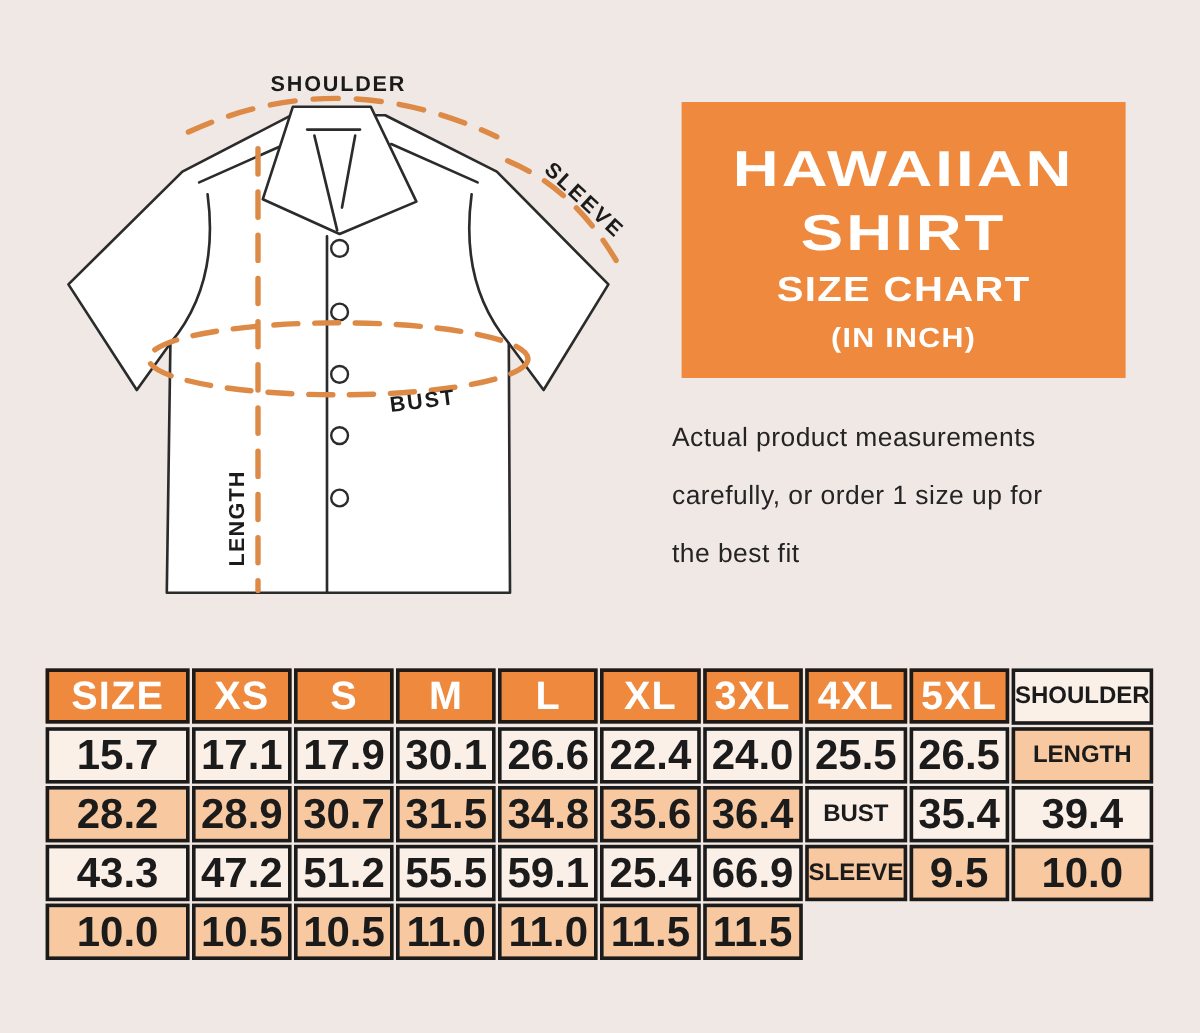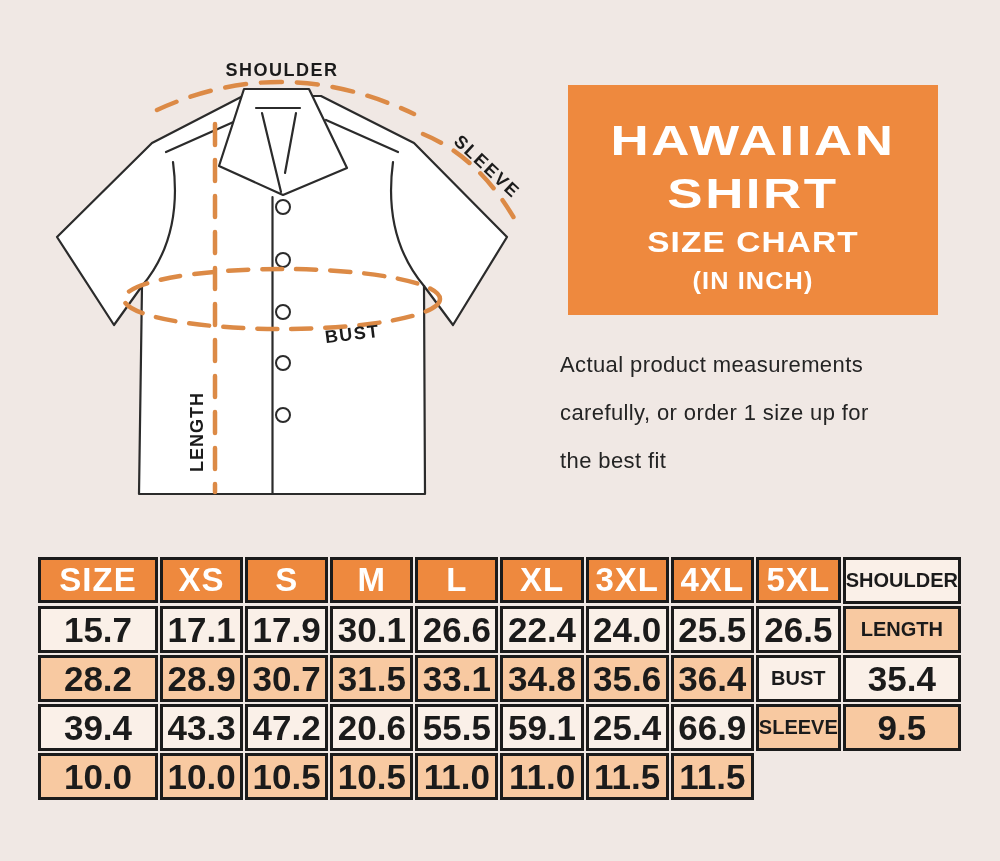--- a/index.html
+++ b/index.html
@@ -151,30 +151,29 @@
       <div class="cell value light">26.6</div>
       <div class="cell value light">22.4</div>
       <div class="cell value light">24.0</div>
       <div class="cell value light">25.5</div>
       <div class="cell value light">26.5</div>
       <div class="cell label peach">LENGTH</div>
       <div class="cell value peach">28.2</div>
       <div class="cell value peach">28.9</div>
       <div class="cell value peach">30.7</div>
       <div class="cell value peach">31.5</div>
-      <div class="cell value peach">33.1</div>
       <div class="cell value peach">34.8</div>
       <div class="cell value peach">35.6</div>
       <div class="cell value peach">36.4</div>
       <div class="cell label light">BUST</div>
       <div class="cell value light">35.4</div>
       <div class="cell value light">39.4</div>
       <div class="cell value light">43.3</div>
       <div class="cell value light">47.2</div>
-      <div class="cell value light">20.6</div>
+      <div class="cell value light">51.2</div>
       <div class="cell value light">55.5</div>
       <div class="cell value light">59.1</div>
       <div class="cell value light">25.4</div>
       <div class="cell value light">66.9</div>
       <div class="cell label peach">SLEEVE</div>
       <div class="cell value peach">9.5</div>
       <div class="cell value peach">10.0</div>
       <div class="cell value peach">10.0</div>
       <div class="cell value peach">10.5</div>
       <div class="cell value peach">10.5</div>

